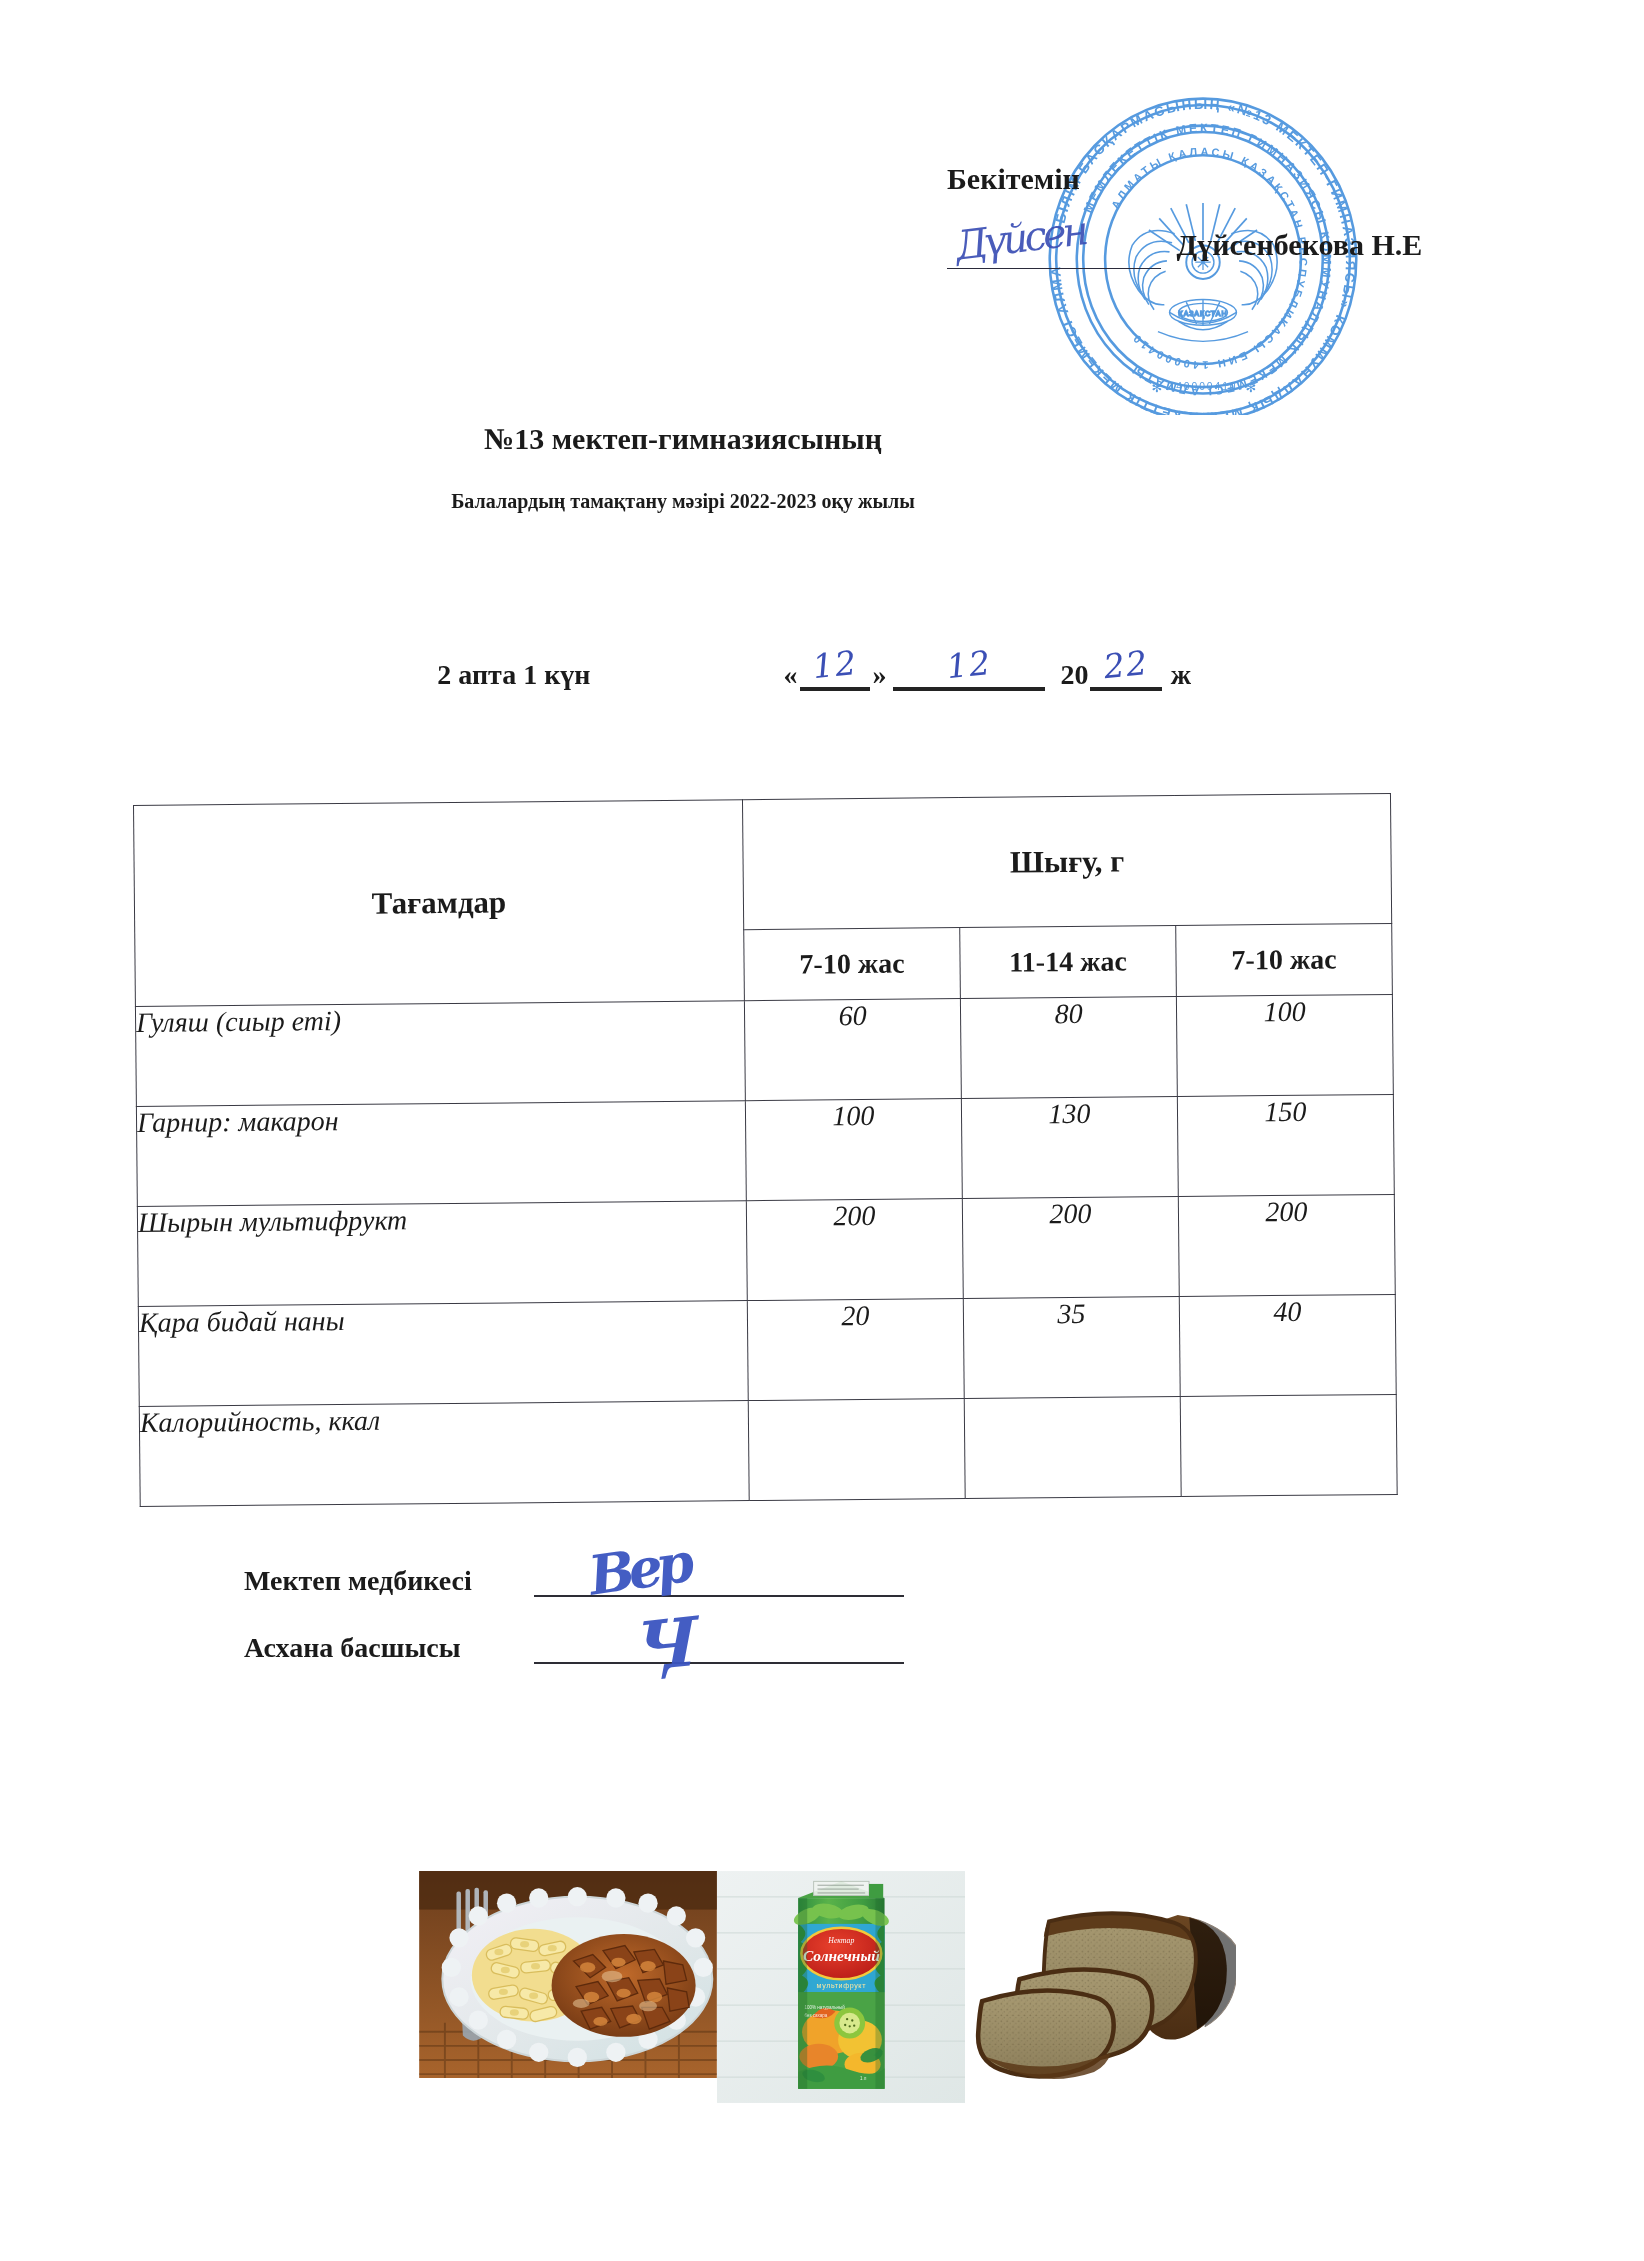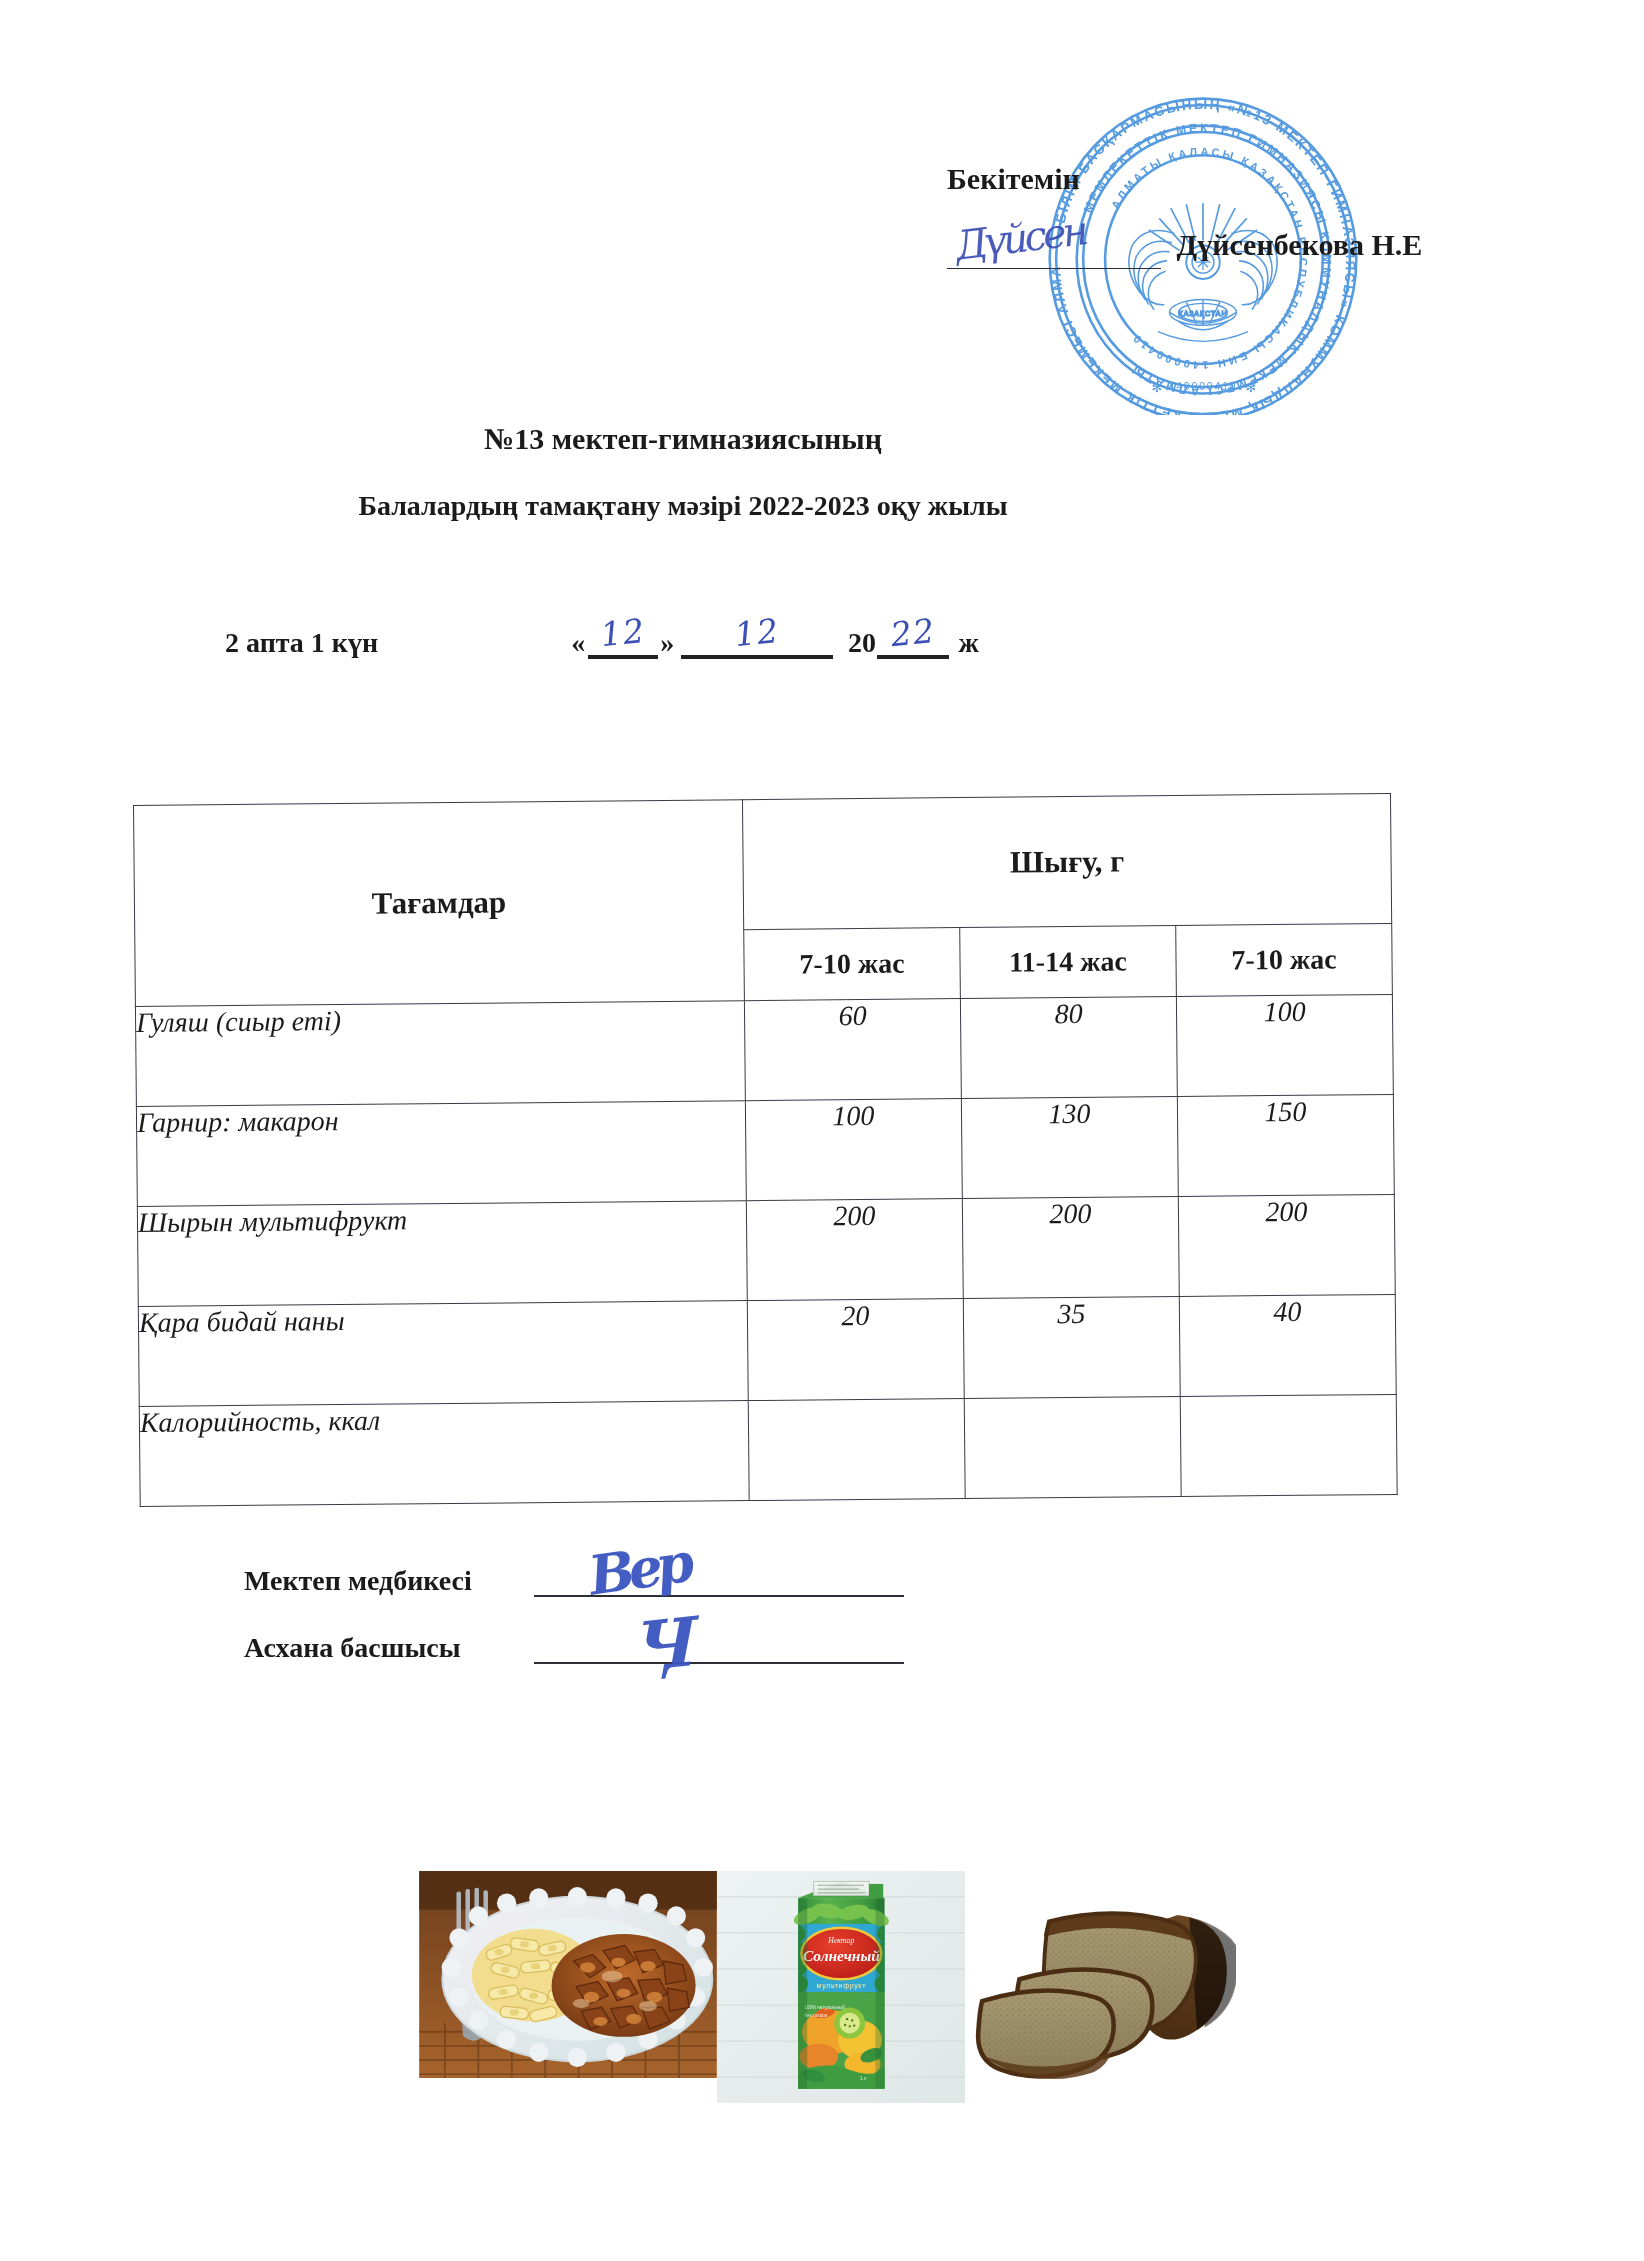--- a/index.html
+++ b/index.html
@@ -44,28 +44,28 @@
     z-index:3;pointer-events:none;opacity:.88;
   }
 
   
   .title1{
     position:absolute;left:0;top:422px;width:1366px;text-align:center;
     font-weight:bold;font-size:30px;color:#1b1b1b;
   }
   .title2{
     position:absolute;left:0;top:490px;width:1366px;text-align:center;
+    font-weight:bold;font-size:20px;color:#1b1b1b;
+  }
+
+  
+  .daterow{
+    position:absolute;left:225px;top:657px;width:966px;
     font-weight:bold;font-size:28px;color:#1b1b1b;
-  }
-
-  
-  .daterow{
-    position:absolute;left:225px;top:625px;width:966px;
-    font-weight:bold;font-size:28px;color:#1b1b1b;
-    display:flex;align-items:flex-end;
+    display:flex;align-items:flex-end;justify-content:flex-end;
   }
   .week-label{white-space:nowrap;}
   .datefield{margin-left:193px;display:flex;align-items:flex-end;white-space:nowrap;}
   .guil{font-size:28px;}
   .blank{
     position:relative;display:inline-block;
     border-bottom:4.5px solid #232323;height:30px;vertical-align:bottom;
   }
   .b-day{width:70px;margin:0 2.6px;}
   .b-month{width:152px;margin:0 6.4px;}

